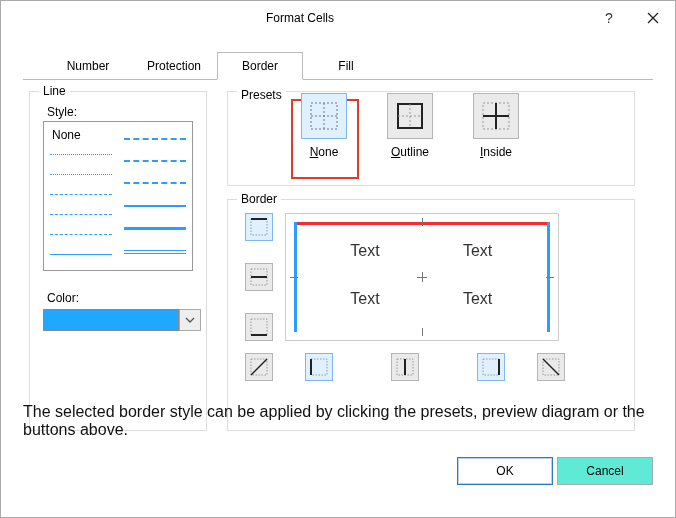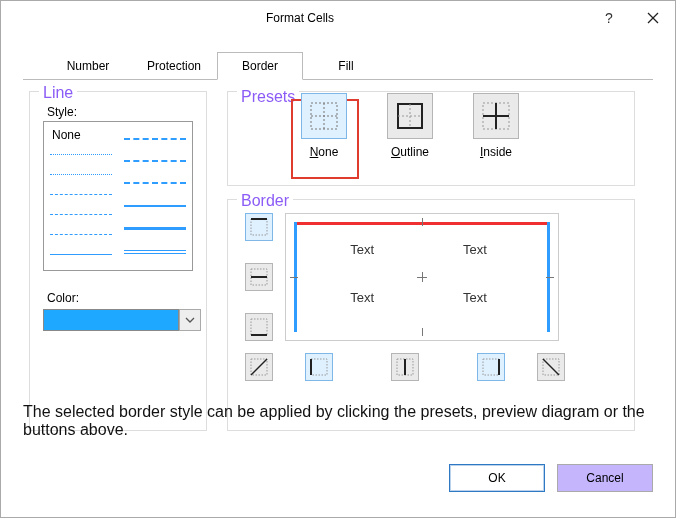--- a/index.html
+++ b/index.html
@@ -8,45 +8,45 @@
   .titlebar { height: 33px; display: flex; align-items: center; padding: 0 0 0 12px; }
   .title { flex: 1; font-size: 12px; text-align: center; }
   .tbtn { width: 44px; height: 33px; display: flex; align-items: center; justify-content: center; color: #333; }
   .tbtn svg { width: 12px; height: 12px; }
   .tabs { display: flex; margin: 17px 0 0 22px; position: relative; }
   .tabs::after { content:""; position:absolute; left:-22px; right:-632px; bottom:0; }
   .tabstrip { border-bottom: 1px solid #bbb; margin: 0 22px 0 22px; position:relative; }
   .tab { padding: 6px 0; width: 86px; text-align:center; color:#000; cursor:default; position:relative; top:1px; border:1px solid transparent; }
   .tab.active { border:1px solid #bbb; border-bottom:1px solid #fff; background:#fff; }
   .content { position: absolute; top: 80px; left: 22px; right: 22px; bottom: 64px; }
-  .group-label { position:absolute; background:#fff; padding:0 4px; color:#8b5cf6; font-size:16px; }
+  .group-label { position:absolute; background:#fff; padding:0 4px; color:#000000; font-size:12px; }
   .line-box-wrap { position:absolute; left:6px; top:10px; width:178px; height:340px; border:1px solid #ddd; }
   .style-box { position:absolute; left:20px; top:40px; width:150px; height:150px; border:1px solid #999; background:#fff; }
   .style-box .half { position:absolute; top:0; bottom:0; width:50%; display:flex; flex-direction:column; justify-content:space-around; padding:6px 6px; }
   .style-box .half.right { left:50%; }
   .dashline { height:0; border-top-width:1px; border-top-color:#2f9cff; }
   .presets-box { position:absolute; left:204px; top:10px; width:408px; height:95px; border:1px solid #ddd; }
   .preset { position:absolute; top:12px; width:82px; text-align:center; }
   .preset-btn { width:46px; height:46px; margin:0 auto 6px; background:#eaeaea; border:1px solid #b5b5b5; display:flex; align-items:center; justify-content:center; }
   .preset-btn.sel { background:#dff0ff; border:1px solid #7fb8e8; }
   .preset-lbl { font-size:12px; }
   .preset-lbl u { text-decoration: underline; }
   .red-hl { position:absolute; border:2px solid #e03b2f; }
   .border-box { position:absolute; left:204px; top:118px; width:408px; height:232px; border:1px solid #ddd; }
   .bbtn { position:absolute; width:28px; height:28px; background:#eaeaea; border:1px solid #b5b5b5; display:flex; align-items:center; justify-content:center; }
   .bbtn.sel { background:#dff0ff; border:1px solid #7fb8e8; }
   .preview { position:absolute; left:58px; top:14px; width:274px; height:160px; border:1px solid #ccc; background:#fff; }
   .preview .inner { position:absolute; left:8px; top:8px; right:8px; bottom:8px; }
   .tick { position:absolute; background:#777; }
-  .celltxt { position:absolute; font-size:13px; color:#333; }
+  .celltxt { position:absolute; font-size:16px; color:#333; }
   .info { position:absolute; left:0; bottom:0; font-size:16px; color:#111; }
   .color-swatch { position:absolute; left:20px; top:228px; width:136px; height:22px; border:1px solid #888; background:#1ea8ff; }
   .color-dd { position:absolute; left:156px; top:228px; width:22px; height:22px; border:1px solid #aaa; background:#eee; display:flex; align-items:center; justify-content:center; }
-  .footer { position:absolute; bottom:25px; right:22px; display:flex; gap:12px;margin-top:12px; }
-  .btn { width:96px; height:28px; border:1px solid #aaa; background:#c4b5fd; display:flex; align-items:center; justify-content:center; }
+  .footer { position:absolute; bottom:32px; right:22px; display:flex; gap:4px;margin-top:12px; }
+  .btn { width:96px; height:28px; border:1px solid #aaa; background:#5eead4; display:flex; align-items:center; justify-content:center; }
   .btn.primary { border:1px solid #2f79c4; background:#fff; box-shadow: inset 0 0 0 1px #2f79c455; }
   .thick { border-top:3px solid #2f9cff !important; height:0;}
   .dbl { height:4px; border-top:1px solid #2f9cff; border-bottom:1px solid #2f9cff;}
 </style>
 </head>
 <body>
 
 <div class="window">
   <div class="titlebar">
     <div class="title">Format Cells</div>

